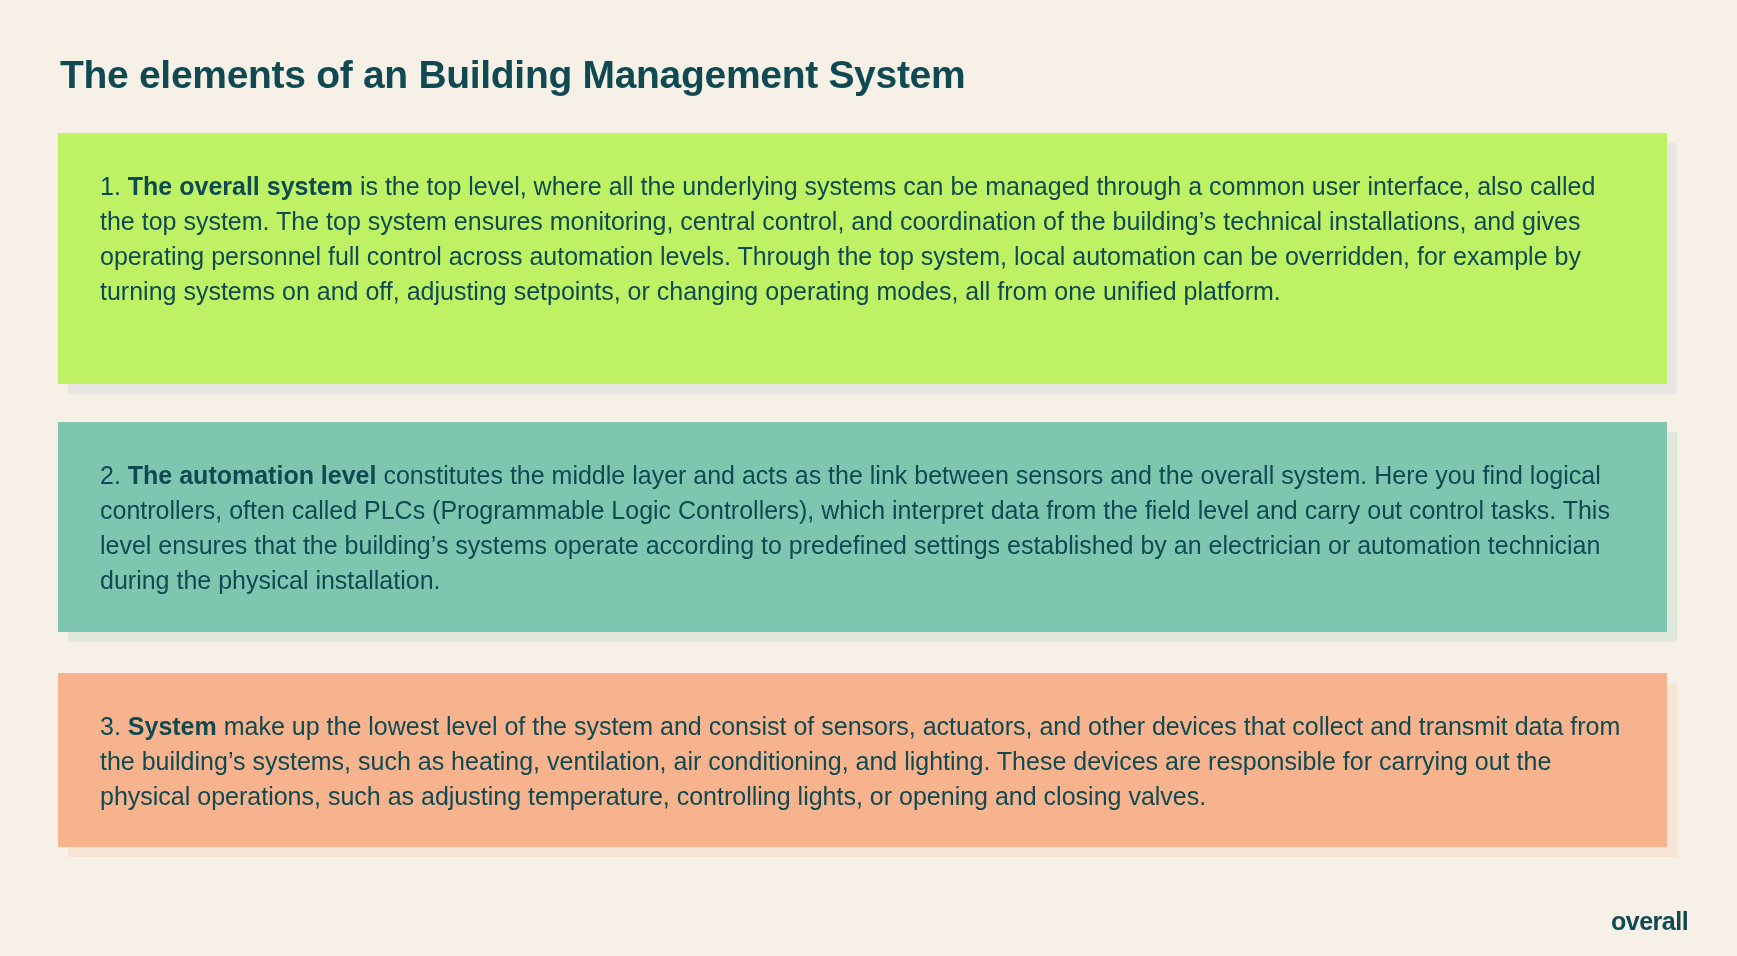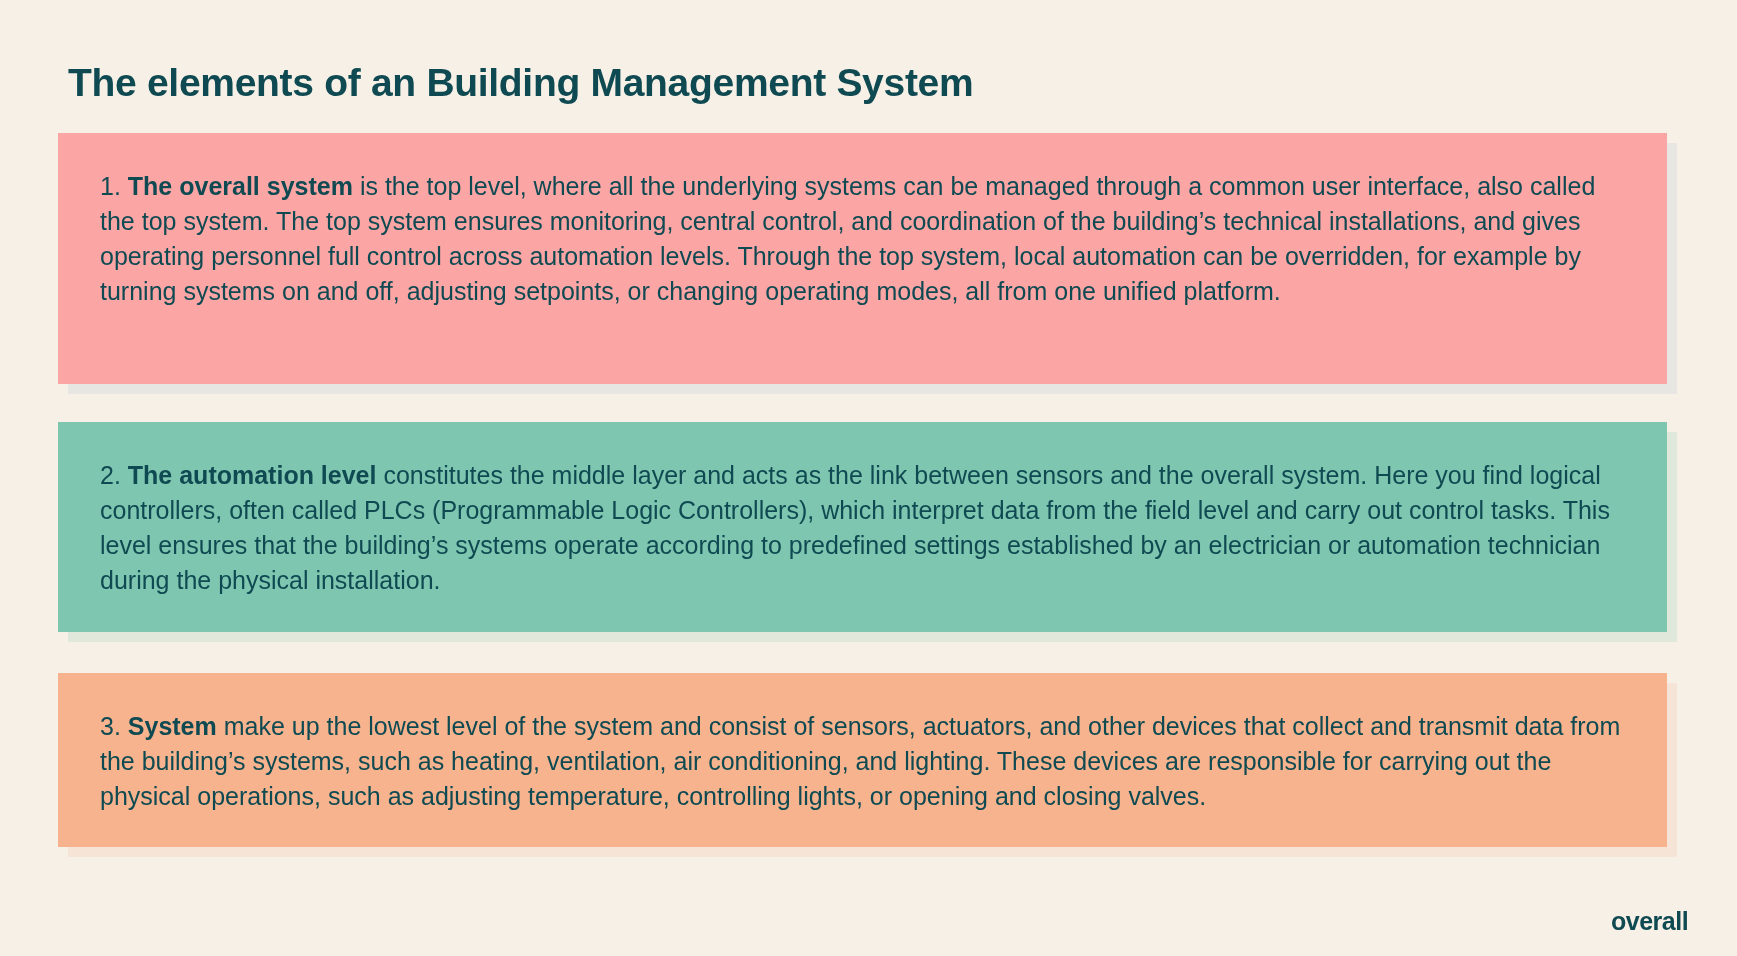--- a/index.html
+++ b/index.html
@@ -12,21 +12,21 @@
       background: #f7f0e6;
       position: relative;
       overflow: hidden;
       font-family: "Liberation Sans", "DejaVu Sans", sans-serif;
       color: #0f4a52;
     }
     .title {
       position: absolute;
       left: 60px;
       top: 50px;
-      margin: 8px;
+      margin: 0;
       font-size: 39px;
       font-weight: 700;
       letter-spacing: -0.3px;
       color: #0f4a52;
       line-height: 50px;
       white-space: nowrap;
     }
     .card-wrap {
       position: absolute;
       left: 58px;
@@ -48,21 +48,21 @@
       font-size: 25px;
       line-height: 35px;
       color: #0f4a52;
     }
     .card b {
       font-weight: 700;
     }
     #card1 { top: 133px; height: 251px; }
     #card2 { top: 422px; height: 210px; }
     #card3 { top: 673px; height: 174px; }
-    #card1 .card { background: #fca5a5; }
+    #card1 .card { background: #bef264; }
     #card1 .card-shadow { background: #e8e6e3; }
     #card2 .card { background: #7fc6b0; }
     #card2 .card-shadow { background: #e0e8dc; }
     #card3 .card { background: #f6b38d; }
     #card3 .card-shadow { background: #f6e4d7; }
     .logo {
       position: absolute;
       left: 1611px;
       top: 906px;
       font-size: 25px;

